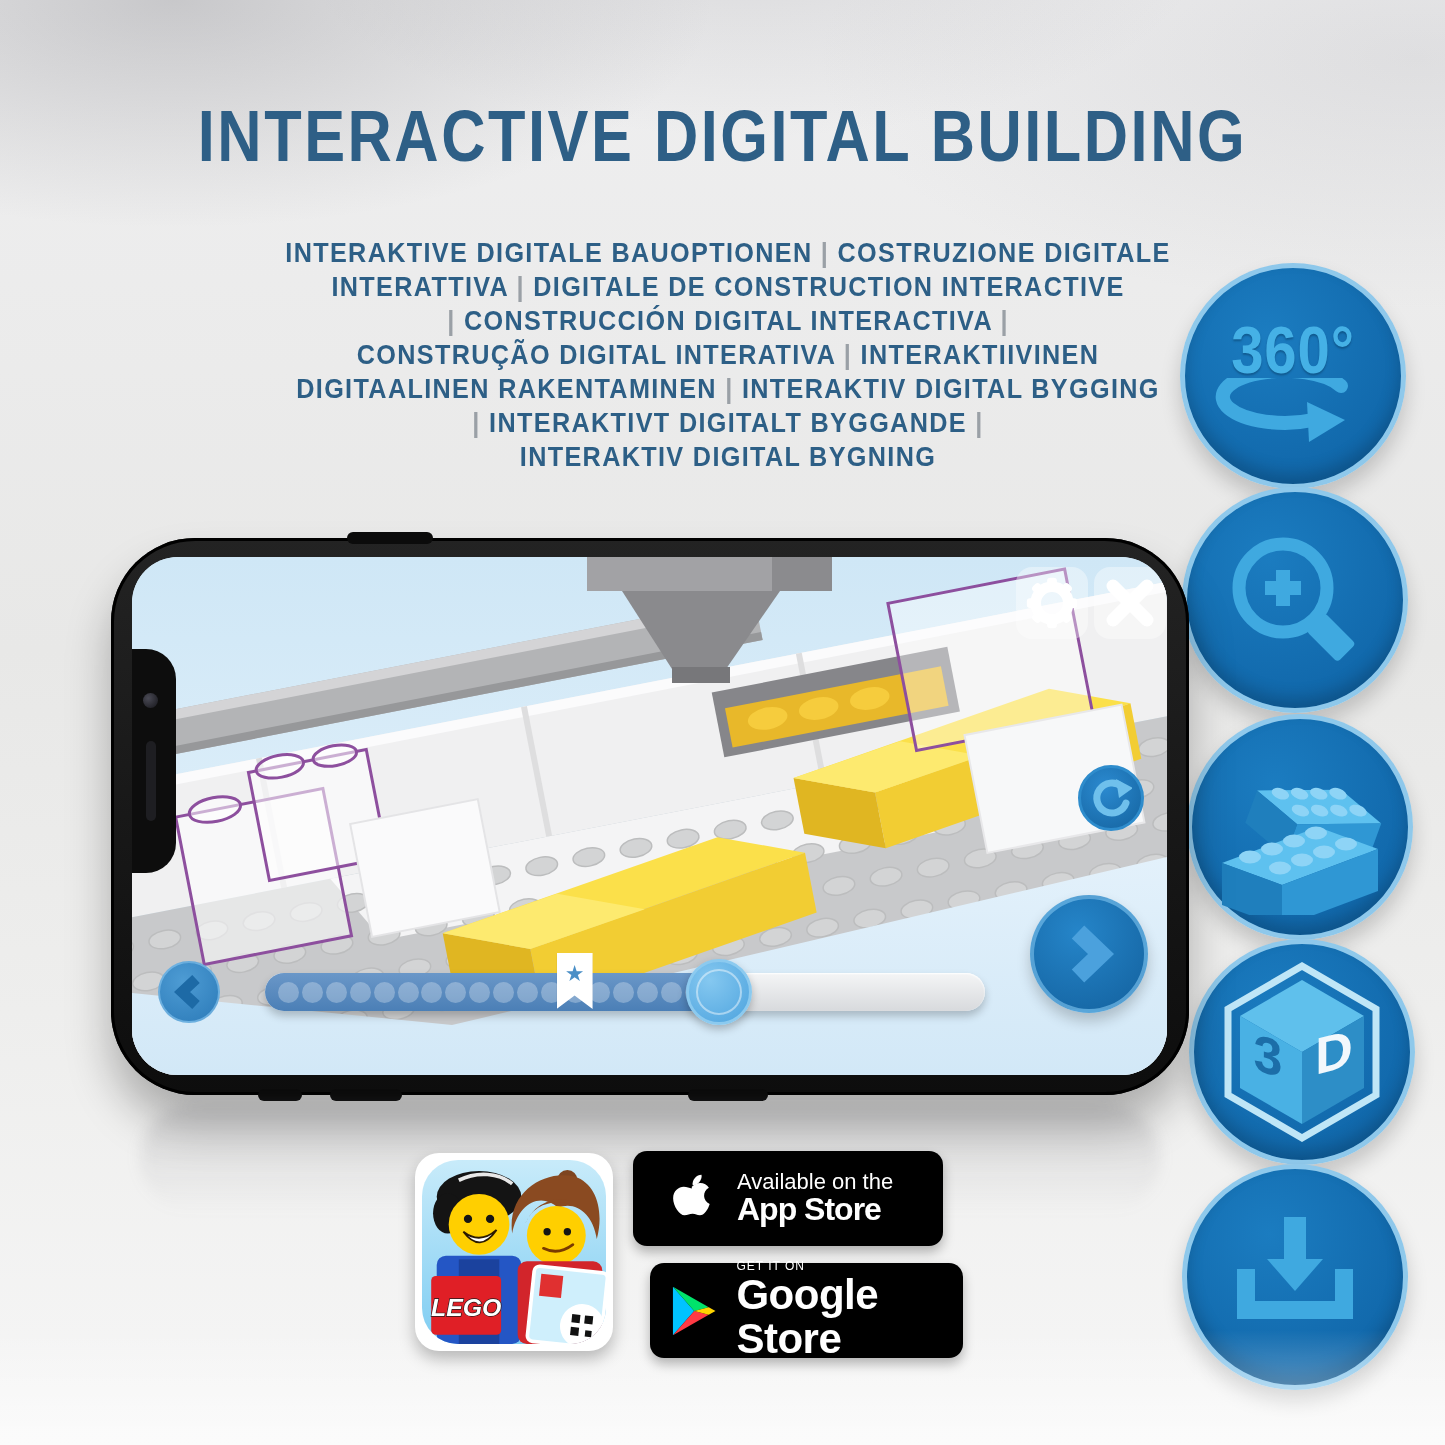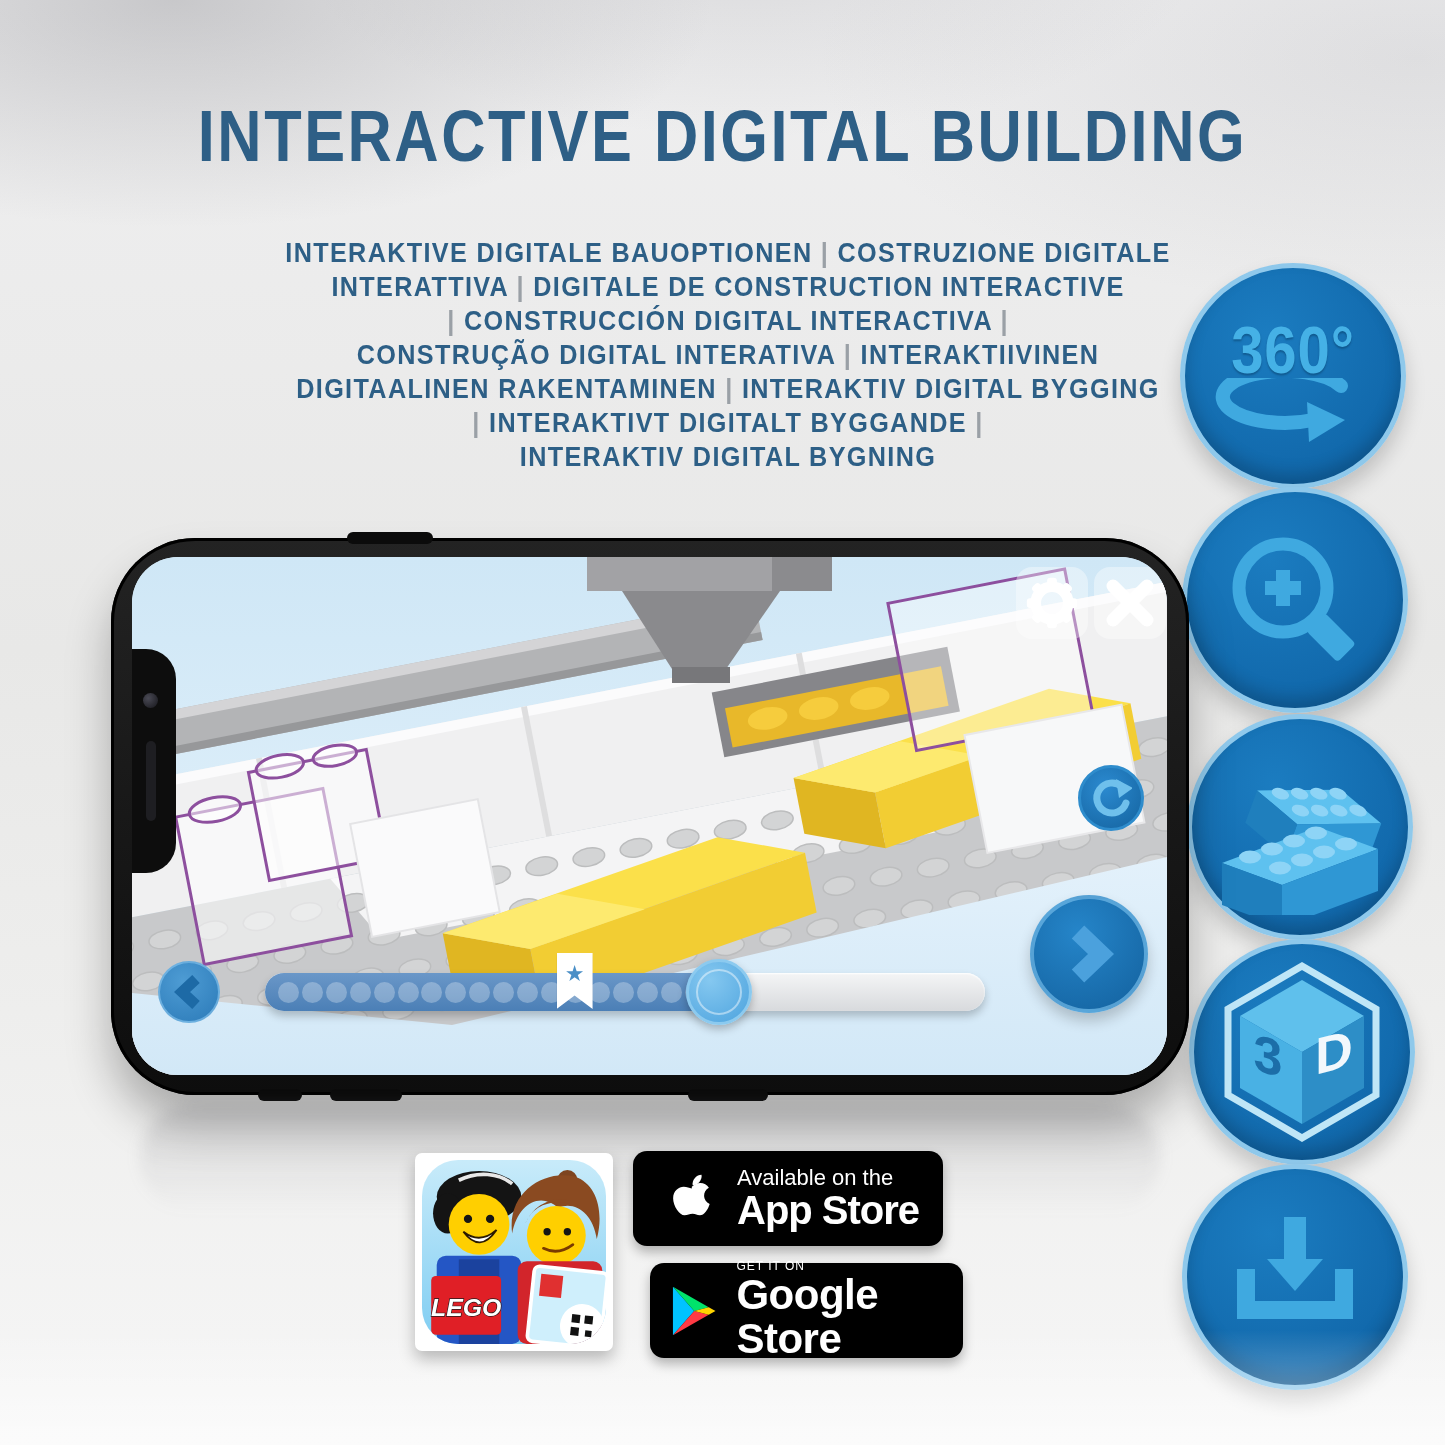--- a/index.html
+++ b/index.html
@@ -85,32 +85,32 @@
   .bookmark span{color:#4a8fc7;font-size:22px;margin-top:8px;font-family:"DejaVu Sans",sans-serif;}
   .thumb{
     position:absolute;top:-14px;width:66px;height:66px;border-radius:50%;z-index:7;
     background:radial-gradient(circle at 35% 30%, #85c8f0, #4da3de);
     border:3px solid #8ccaef;box-shadow:0 4px 8px rgba(0,0,0,0.25);box-sizing:border-box;
   }
   .thumb::after{content:"";position:absolute;inset:7px;border-radius:50%;
     border:2px solid rgba(255,255,255,0.45);}
   
   .appicon{
-    position:absolute;left:415px;top:1153px;width:198px;height:198px;border-radius:7px;
+    position:absolute;left:415px;top:1153px;width:198px;height:198px;border-radius:24px;
     background:#fff;box-shadow:0 8px 16px rgba(0,0,0,0.25);padding:7px;box-sizing:border-box;
   }
   .appicon svg{width:100%;height:100%;border-radius:36px;display:block;}
   .badge{
     position:absolute;background:#000;border-radius:14px;color:#fff;
     display:flex;align-items:center;padding:0 22px;gap:20px;
     box-shadow:0 6px 12px rgba(0,0,0,0.28);box-sizing:border-box;
   }
   .badge .txt{display:flex;flex-direction:column;justify-content:center;line-height:1.05;}
   .as-line1{font-size:22px;}
-  .as-line2{font-size:40px;font-weight:bold;letter-spacing:-1px;}
+  .as-line2{font-size:32px;font-weight:bold;letter-spacing:-1px;}
   .gp-line1{font-size:12px;letter-spacing:1px;}
   .gp-line2{font-size:42px;font-weight:bold;letter-spacing:-0.5px;}
   .phone-reflect{
     position:absolute;left:140px;top:1104px;width:1020px;height:110px;border-radius:60px;
     background:linear-gradient(180deg, rgba(110,110,116,0.20), rgba(255,255,255,0));
     filter:blur(7px);
   }
   .bottom-glow{
     position:absolute;left:0;top:1330px;width:1445px;height:115px;
     background:linear-gradient(180deg, rgba(255,255,255,0), rgba(255,255,255,0.6));

